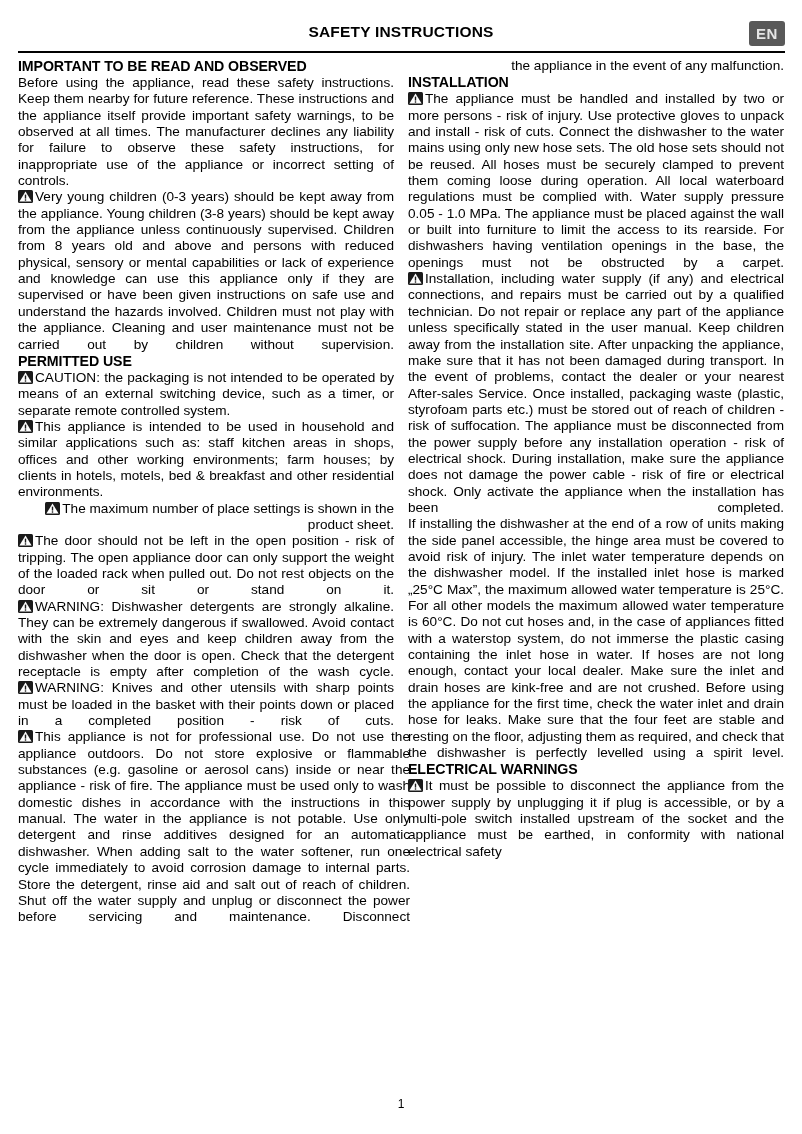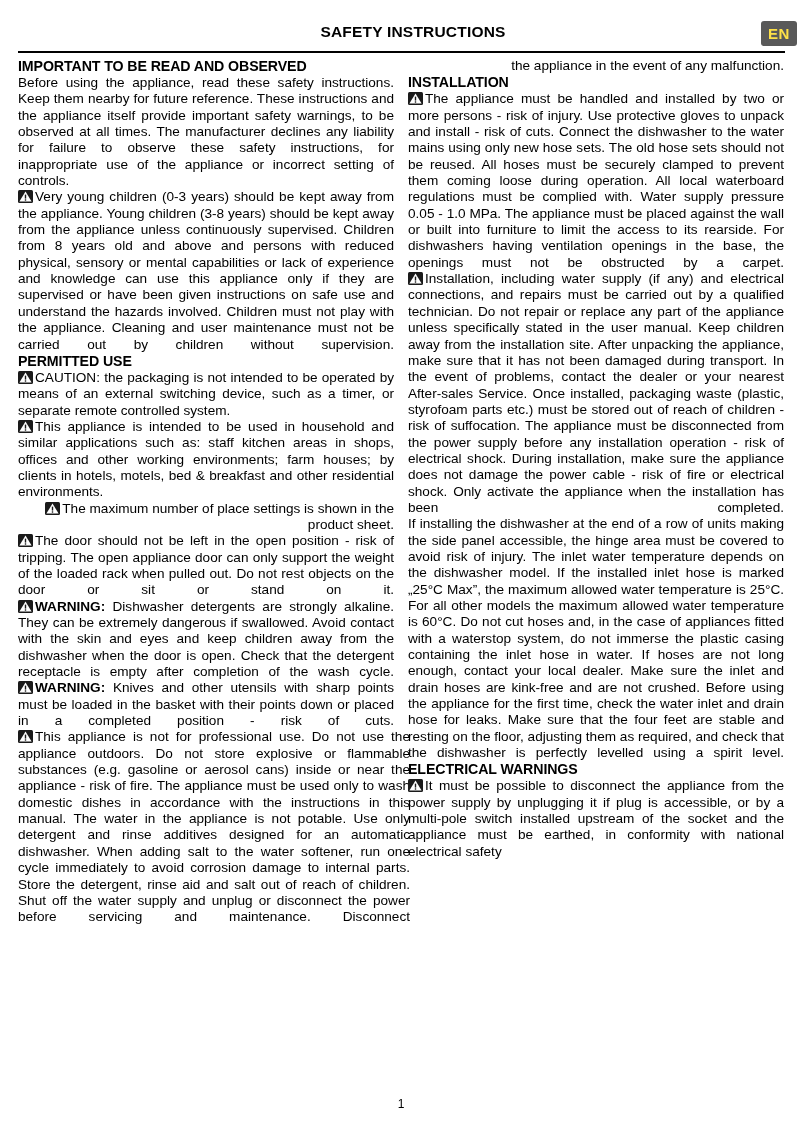--- a/index.html
+++ b/index.html
@@ -18,21 +18,21 @@
 
   .page {
     position: relative;
     width: 802px;
     height: 1134px;
   }
 
   
   .header {
     position: absolute;
-    left: 12px;
+    left: 0;
     top: 0;
     width: 710px;
     height: 46px;
   }
   .doc-title {
     position: absolute;
     left: 0;
     top: 24px;
     width: 802px;
     text-align: center;
@@ -41,21 +41,21 @@
     letter-spacing: 0.2px;
     line-height: 1;
   }
   .lang-badge {
     position: absolute;
     left: 749px;
     top: 21px;
     width: 36px;
     height: 25px;
     border-radius: 3px;
-    color: #fde047;
+    color: #e5e5e5;
     font-size: 15px;
     font-weight: bold;
     letter-spacing: 0.5px;
     display: flex;
     align-items: center;
     justify-content: center;
     line-height: 1;
   }
   .header-rule {
     position: absolute;
@@ -98,21 +98,21 @@
     font-size: 14.2px;
     line-height: 17px;
     font-weight: bold;
     text-align: left;
     letter-spacing: -0.1px;
   }
   .col .tight {
     text-align: right;
   }
   .warn-label {
-    font-weight: bold;
+    font-weight: normal;
   }
 
   
   .col-left .bleed {
     width: 392px;
   }
 
   
   .warn-icon {
     display: inline-block;

